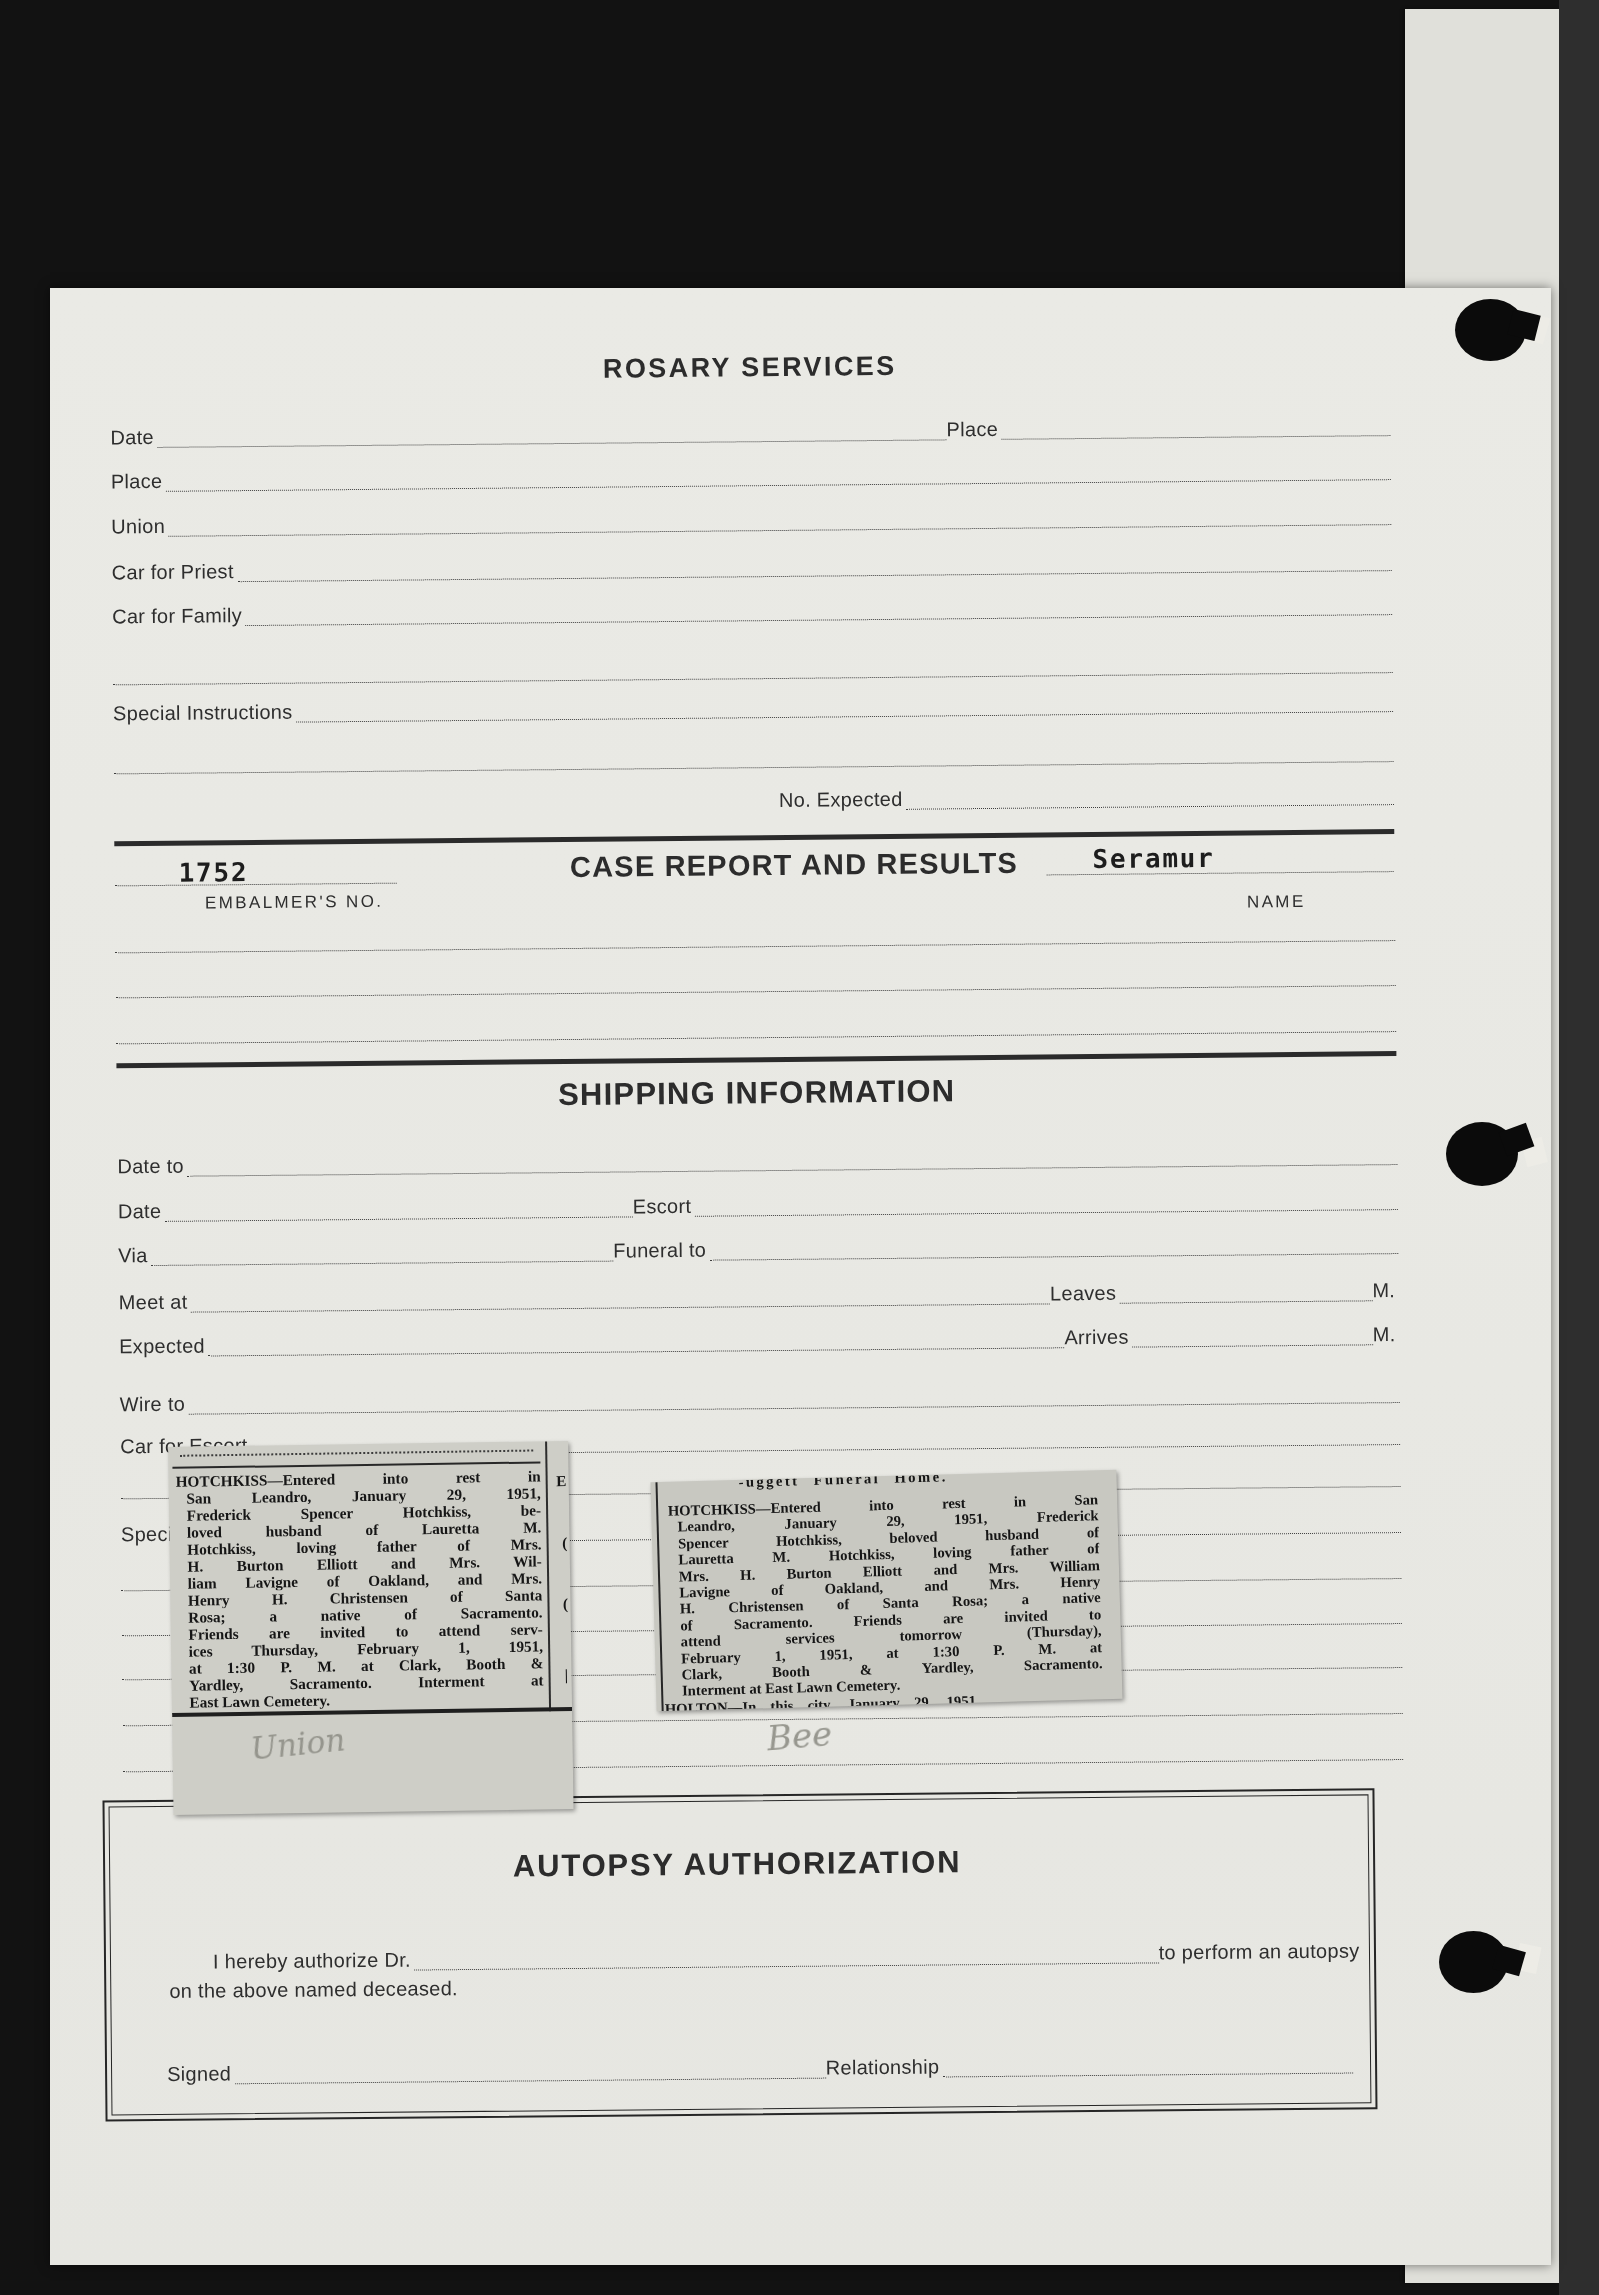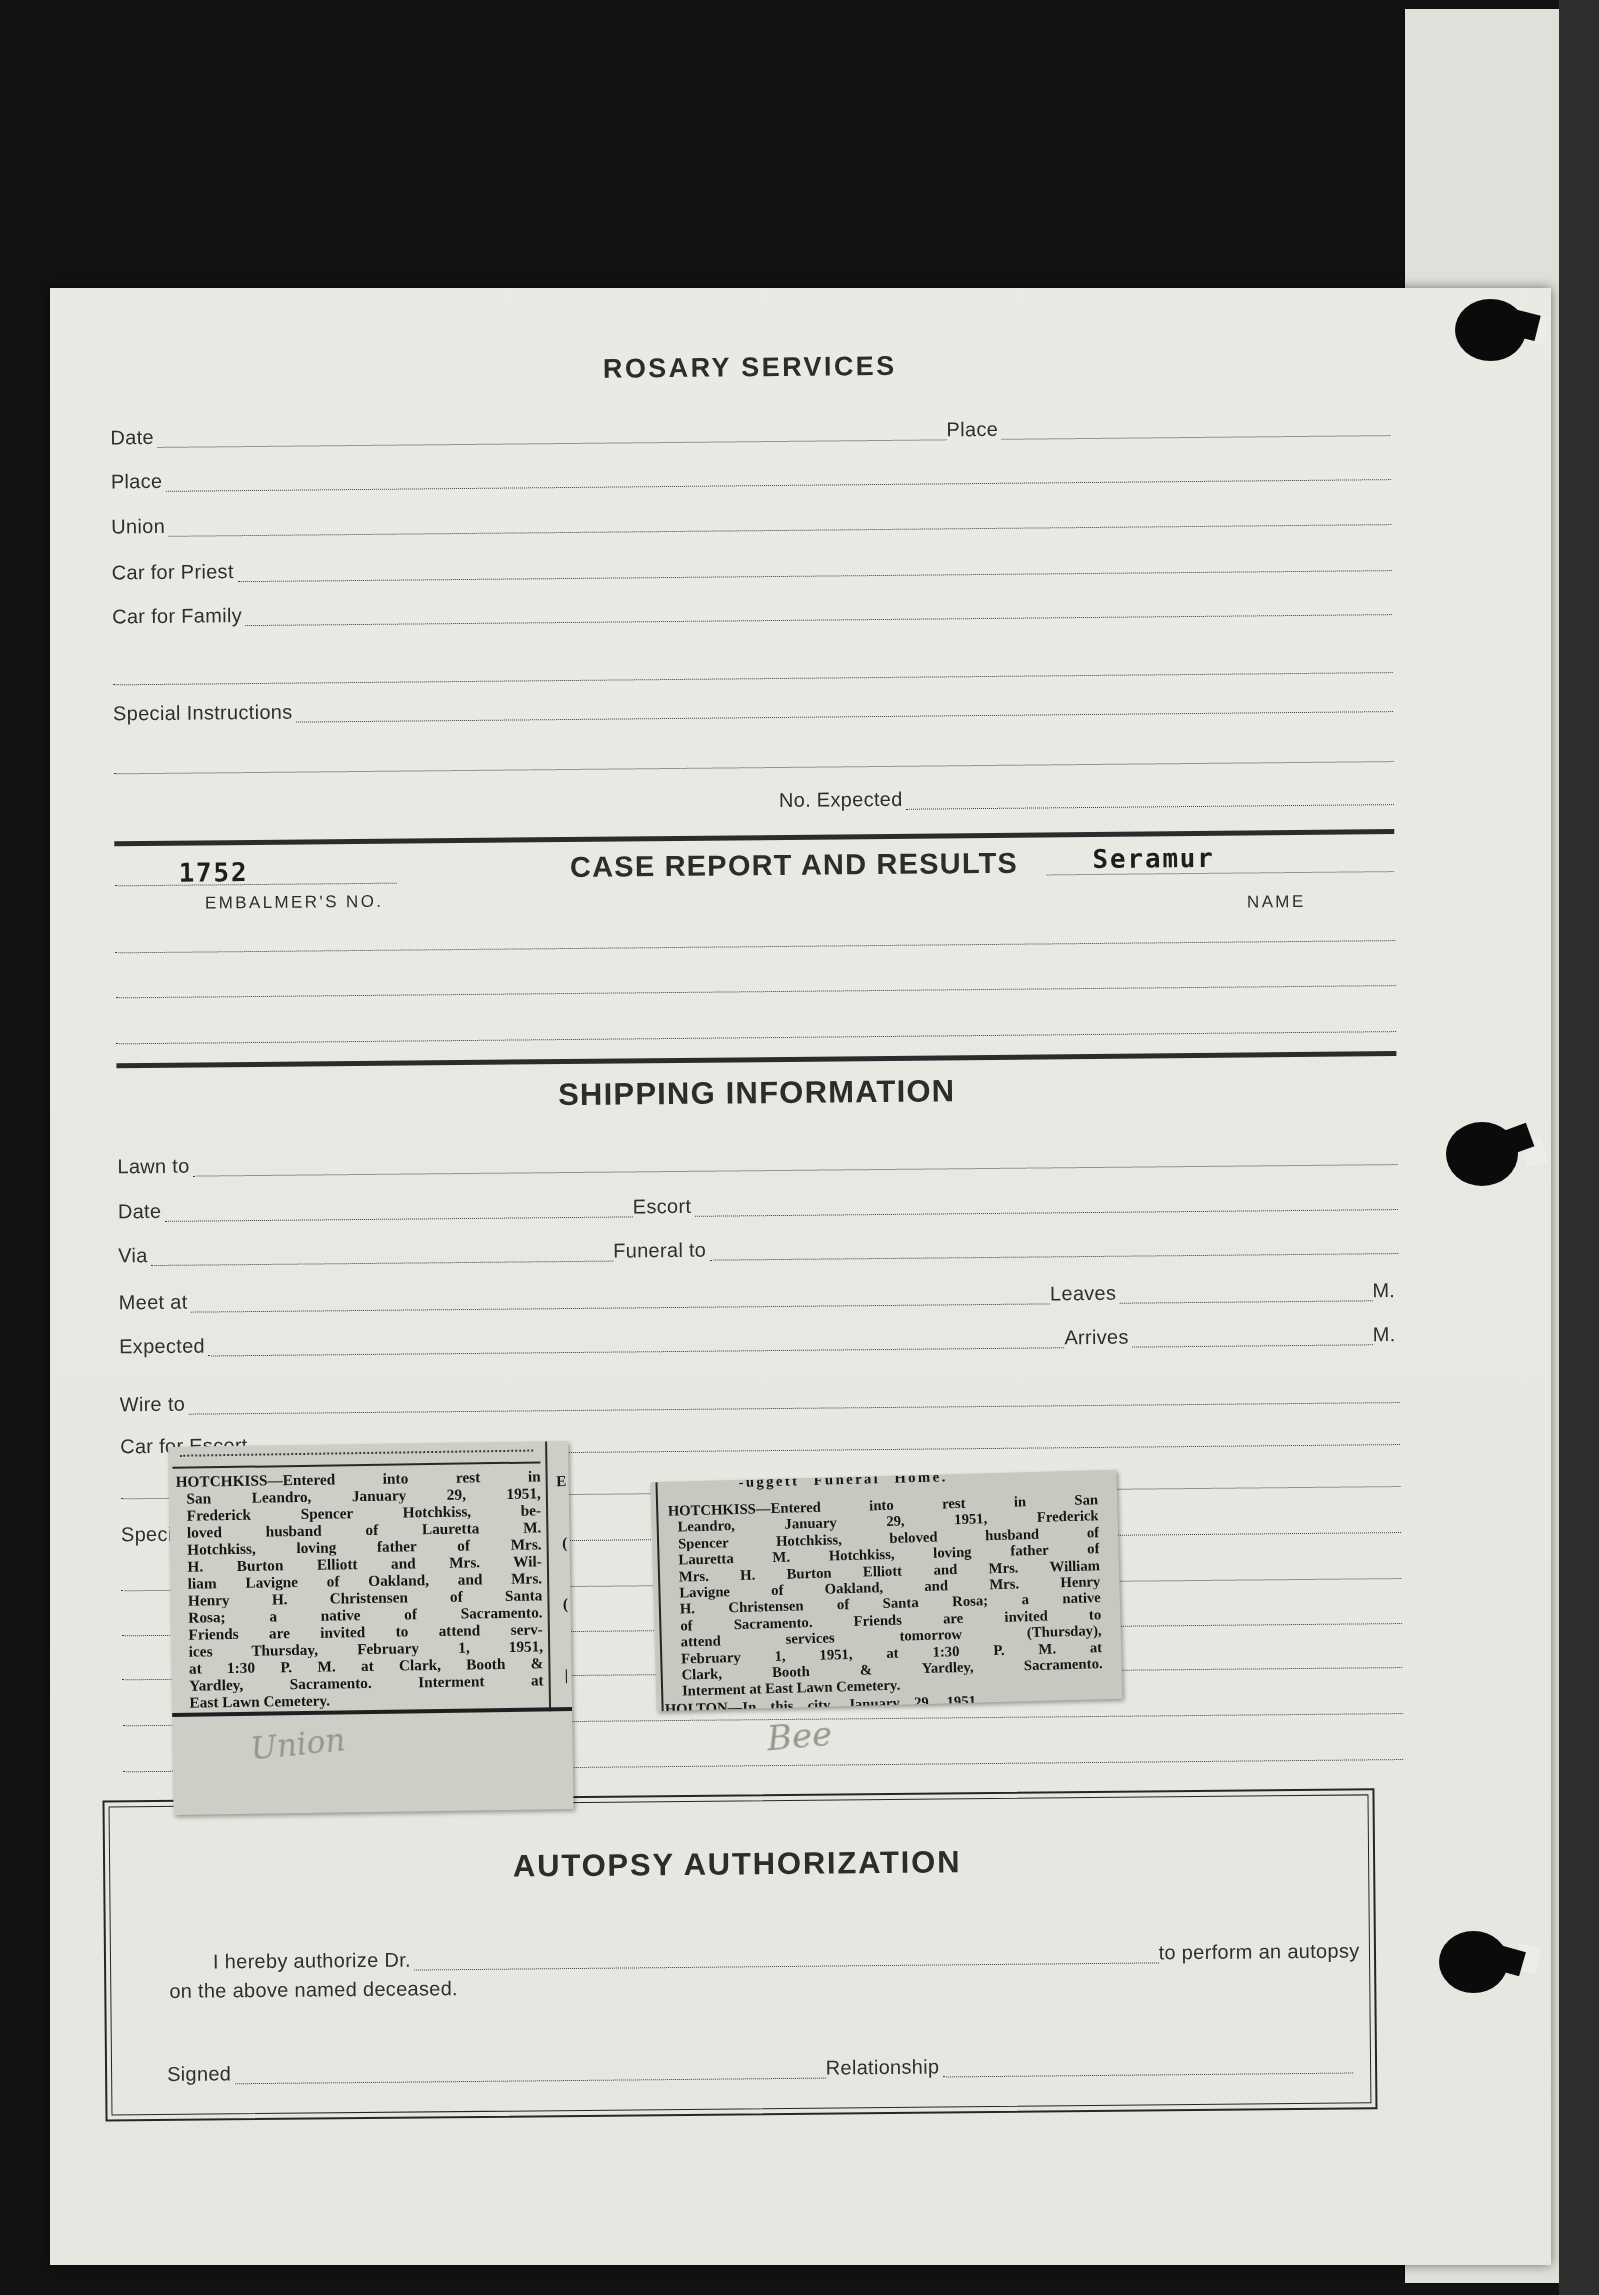--- a/index.html
+++ b/index.html
@@ -123,21 +123,21 @@
       </div>
   <div class="row" style="left:68px;top:730px;width:1280px">
     <span class="fl"></span>
       </div>
 
   <div class="rule" style="left:68px;top:776px;width:1280px;height:5.3px"></div>
 
   <div class="heading" style="left:68px;top:794px;width:1280px;font-size:31px;letter-spacing:1.2px">SHIPPING INFORMATION</div>
 
   <div class="row" style="left:68px;top:863px;width:1280px">
-    <span class="lbl">Lawn to</span>
+    <span class="lbl">Date to</span>
     <span class="fl"></span>
   </div>
 
   <div class="row" style="left:68px;top:908px;width:1280px">
     <span class="lbl">Date</span>
     <span class="fx" style="width:468px"></span>
     <span class="lbl">Escort</span>
     <span class="fl"></span>
   </div>
 

